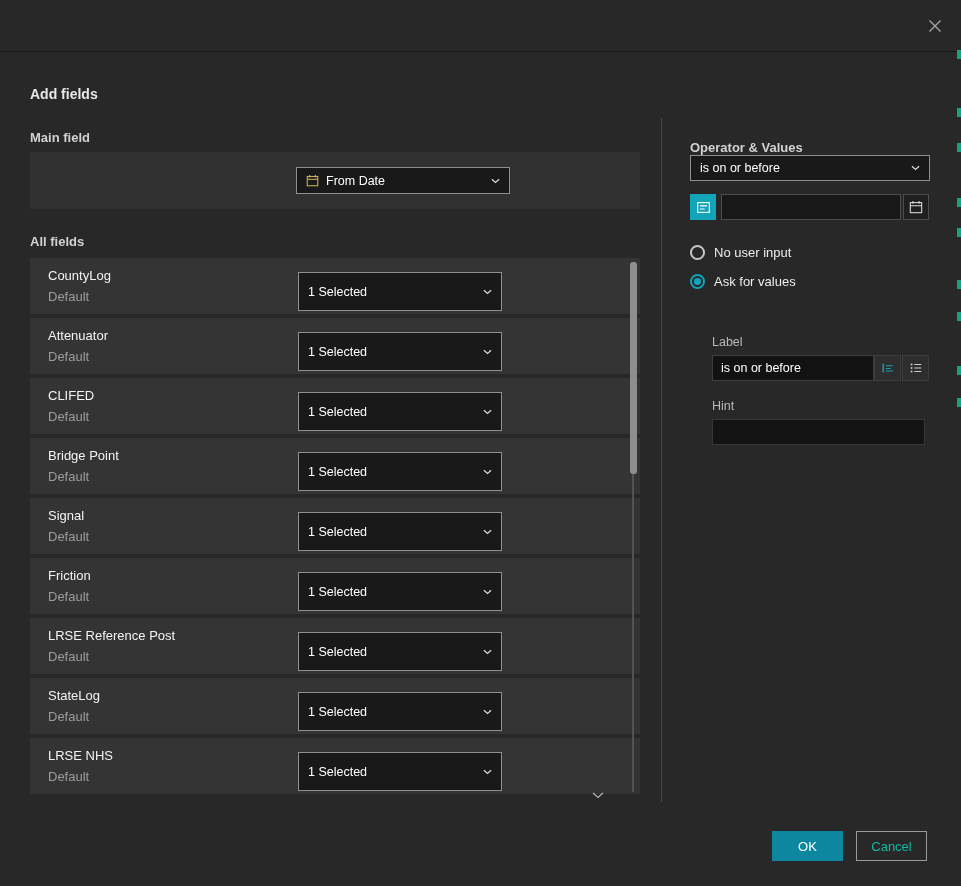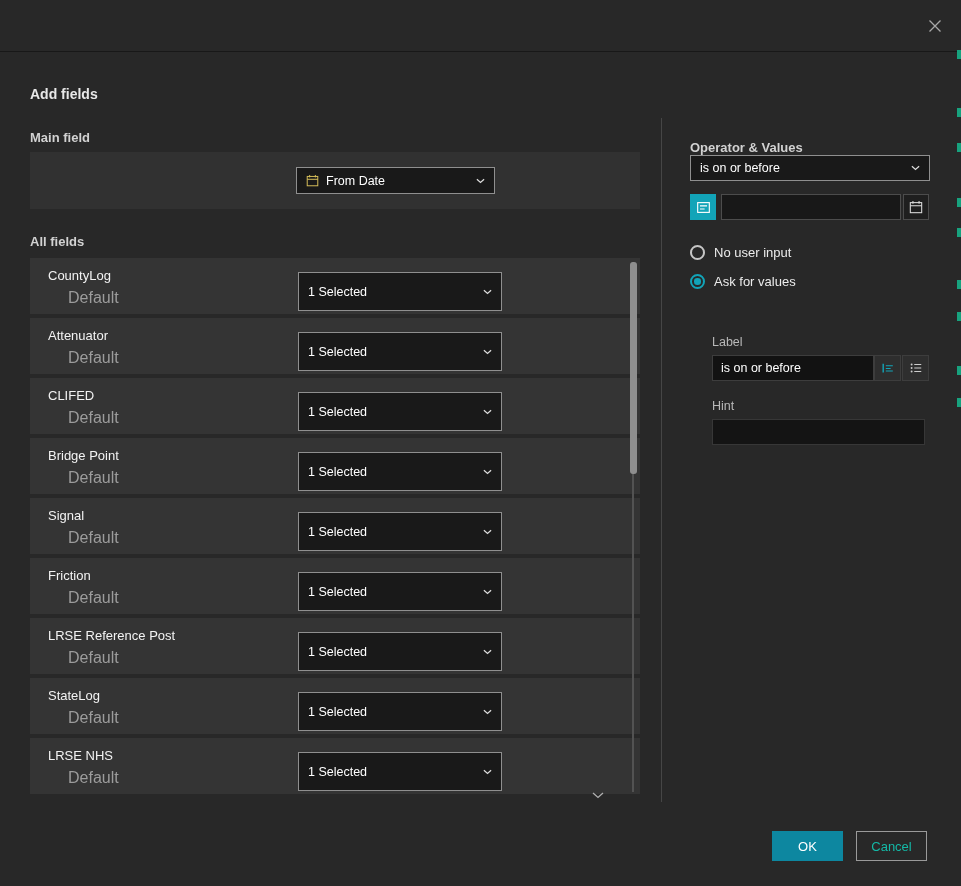--- a/index.html
+++ b/index.html
@@ -26,26 +26,26 @@
   
   .dropdown{
     position:absolute;display:flex;align-items:center;gap:7px;
     background:#191919;border:1px solid #8f8f8f;padding:0 9px;cursor:pointer;
   }
   .dd-text{font-size:12.5px;color:#ffffff;white-space:nowrap;}
   .chev{margin-left:auto;flex:none;}
   
   .main-band{position:absolute;left:30px;top:152px;width:610px;height:57px;background:#313131;}
   .dd-layer{left:10px;top:15px;width:242px;height:27px;border-color:#c4c4c4;}
-  .dd-field{left:266px;top:15px;width:199px;height:27px;}
+  .dd-field{left:266px;top:15px;width:214px;height:27px;}
   
   .fields-list{position:absolute;left:30px;top:258px;width:610px;}
   .field-row{position:relative;height:56px;margin-bottom:4px;background:#343434;}
   .field-name{position:absolute;left:18px;top:10px;font-size:13px;color:#f3f3f3;}
-  .field-sub{position:absolute;left:18px;top:31px;font-size:16px;color:#9c9c9c;margin-left:20px;}
+  .field-sub{position:absolute;left:18px;top:31px;font-size:13px;color:#9c9c9c;}
   .dd-row{left:268px;top:14px;width:204px;height:39px;}
   .list-scrollbar{position:absolute;left:630px;top:262px;width:7px;height:530px;}
   .track{position:absolute;left:2px;top:0;width:2px;height:100%;background:#525252;}
   .thumb{position:absolute;left:0;top:0;width:7px;height:212px;background:#8e8e8e;border-radius:3px;cursor:pointer;}
   .more-chev{position:absolute;left:592px;top:792px;}
   .v-divider{position:absolute;left:661px;top:118px;width:1px;height:684px;background:#464646;}
   
   .dd-operator{left:690px;top:155px;width:240px;height:26px;}
   .icon-btn{display:flex;align-items:center;justify-content:center;padding:0;cursor:pointer;}
   .teal-btn-sq{position:absolute;left:690px;top:194px;width:26px;height:26px;background:var(--accent-bright);border:none;}

